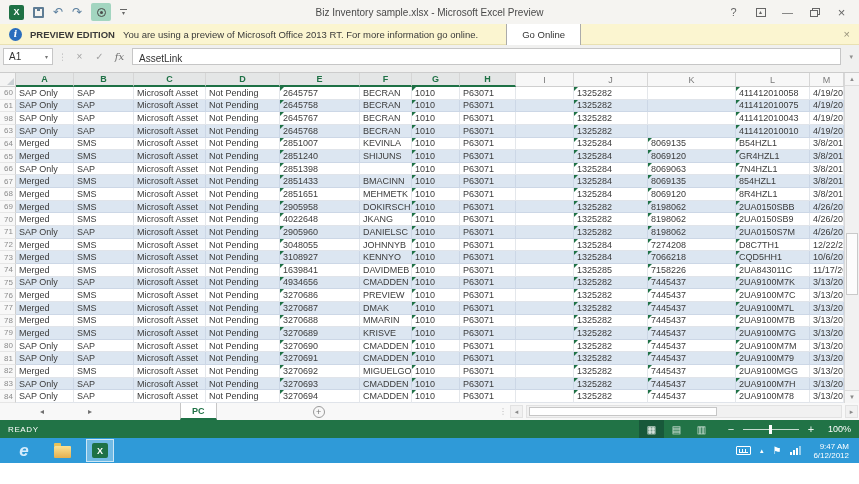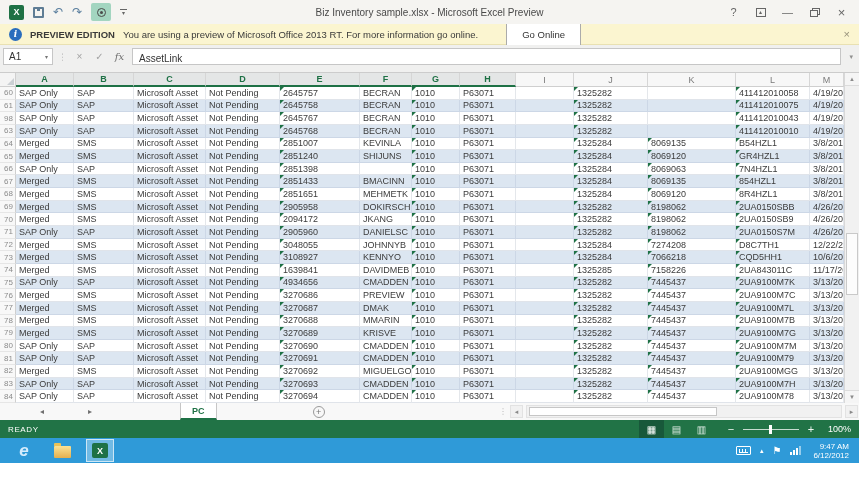--- a/index.html
+++ b/index.html
@@ -351,21 +351,21 @@
           <div class="cell tri" style="width: 88px;">8198062</div>
           <div class="cell tri" style="width: 74px;">2UA0150SBB</div>
           <div class="cell" style="width: 34px;">4/26/201</div>
         </div>
         <div class="grow">
           <div class="rowh">70</div>
           <div class="cell" style="width: 58px;">Merged</div>
           <div class="cell" style="width: 60px;">SMS</div>
           <div class="cell" style="width: 72px;">Microsoft Asset</div>
           <div class="cell" style="width: 74px;">Not Pending</div>
-          <div class="cell tri" style="width: 80px;">2094172</div>
+          <div class="cell tri" style="width: 80px;">4022648</div>
           <div class="cell" style="width: 52px;">JKANG</div>
           <div class="cell tri" style="width: 48px;">1010</div>
           <div class="cell" style="width: 56px;">P63071</div>
           <div class="cell" style="width: 58px;"></div>
           <div class="cell tri" style="width: 74px;">1325282</div>
           <div class="cell tri" style="width: 88px;">8198062</div>
           <div class="cell tri" style="width: 74px;">2UA0150SB9</div>
           <div class="cell" style="width: 34px;">4/26/201</div>
         </div>
         <div class="grow band">

